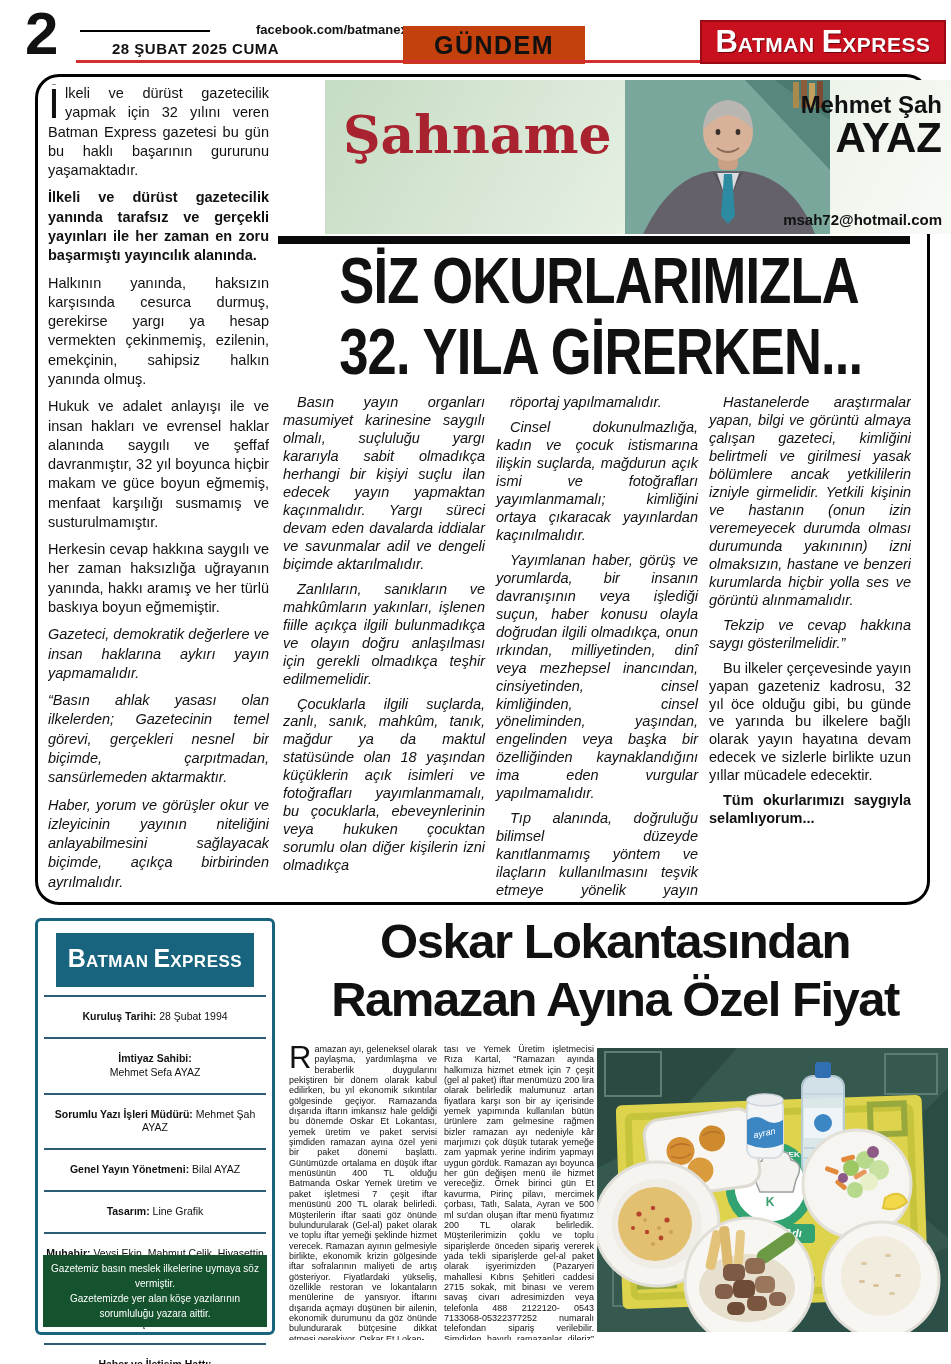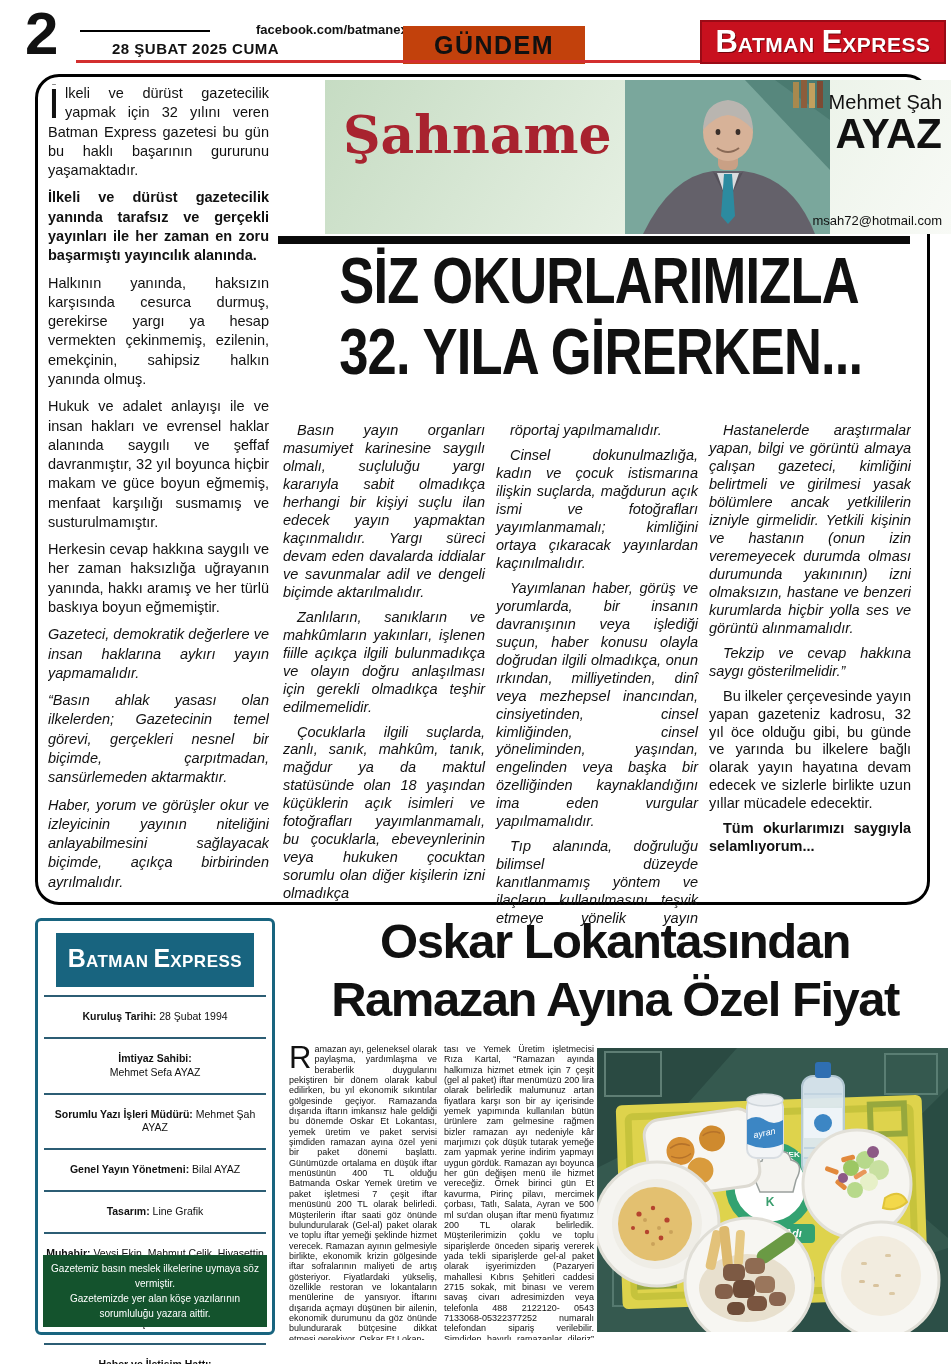--- a/index.html
+++ b/index.html
@@ -32,32 +32,32 @@
   .bold-para{font-weight:700;font-size:15px;}
   .italic-para{font-style:italic;}
 
   
   .sahname-box{position:absolute;left:281px;top:80px;width:627px;height:154px;
                background:linear-gradient(120deg,#c6dcc3 0%,#e6f0e3 55%,#f8faf6 100%);margin-left:44px;}
   .sahname-title{position:absolute;left:18px;top:24px;font-family:"DejaVu Serif",serif;
                  font-weight:700;font-size:52px;color:#a8232f;}
   .portrait{position:absolute;left:300px;top:0;width:205px;height:154px;}
   .author{position:absolute;right:10px;top:12px;text-align:right;}
-  .author-l1{font-size:20px;font-weight:400;line-height:1.05;}
+  .author-l1{font-size:24px;font-weight:700;line-height:1.05;}
   .author-l2{font-size:42px;font-weight:800;line-height:1;}
-  .email{position:absolute;right:10px;bottom:6px;font-size:13px;font-weight:400;}
+  .email{position:absolute;right:10px;bottom:6px;font-size:15px;font-weight:700;}
   .black-bar{position:absolute;left:278px;top:236px;width:632px;height:8px;background:#0a0a0a;}
 
   
   .headline{position:absolute;left:283px;top:246px;width:625px;text-align:center;}
   .hl{font-weight:900;font-size:64px;line-height:71px;letter-spacing:-1px;white-space:nowrap;
       transform:scaleX(.82);transform-origin:center;}
 
   
-  .cols{position:absolute;left:283px;top:394px;width:628px;height:508px;display:flex;gap:11px;overflow:hidden;margin-top:28px;}
+  .cols{position:absolute;left:283px;top:394px;width:628px;height:508px;display:flex;gap:11px;overflow:hidden;}
   .acol{width:202px;font-size:14.5px;line-height:1.24;text-align:justify;font-style:italic;}
   .acol p{margin:0 0 7px;text-indent:14px;}
   .upright{font-style:normal;}
   .closing{font-style:normal;font-weight:700;}
 
   
   .masthead{position:absolute;left:35px;top:918px;width:240px;height:417px;border:3px solid #18647f;
             border-radius:6px;box-sizing:border-box;background:#fff;}
   .mlogo{margin:12px auto 8px;width:198px;height:54px;background:#18647f;display:flex;align-items:baseline;
          justify-content:center;color:#fff;font-weight:800;}

